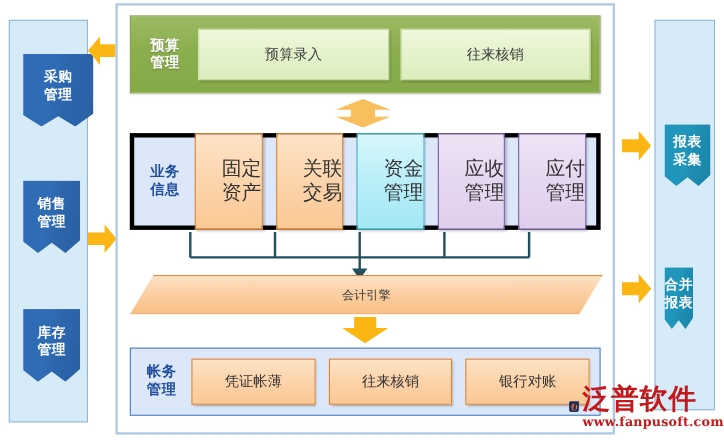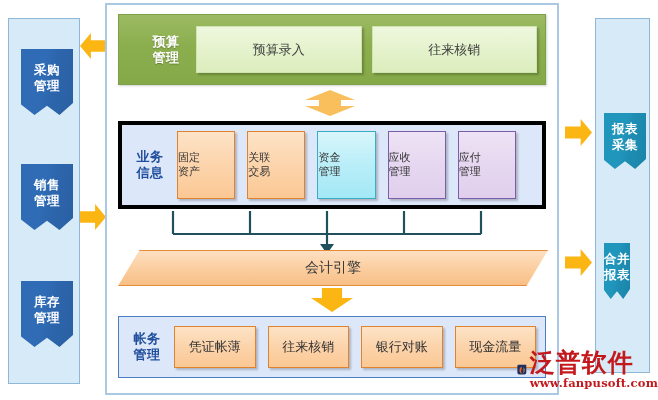--- a/index.html
+++ b/index.html
@@ -90,21 +90,20 @@
   #budget-band {
     position: absolute;
     left: 118px; top: 14px;
     width: 428px; height: 71px;
     background: linear-gradient(180deg, #9cba63 0%, #8bae4e 45%, #85a948 100%);
     border: 1px solid #7d9f45;
     box-sizing: border-box;
     display: flex;
     align-items: center;
     box-shadow: 1px 1px 2px rgba(0,0,0,0.18);
-    padding-left: 16px;
   }
   .band-label {
     flex: 0 0 auto;
     text-align: center;
     font-size: 13px;
     font-weight: bold;
     line-height: 1.2;
     letter-spacing: 0.5px;
   }
   #budget-band .band-label {
@@ -141,58 +140,58 @@
     align-items: center;
   }
   #business-band .band-label,
   #ledger-band .band-label {
     color: #1f4e9c;
     width: 42px;
     margin-left: 7px;
   }
   .tall-cell {
     flex: 1 1 0;
-    height: 68px;
+    height: 88px;
     margin: 0 6px;
     box-sizing: border-box;
     display: flex;
     align-items: center;
-    justify-content: flex-start;
-    font-size: 11px;
+    justify-content: flex-end;
+    font-size: 18px;
     line-height: 1.25;
     color: #333333;
     text-align: center;
     box-shadow: 1.5px 2px 2px rgba(0,0,0,0.22);
   }
   .cell-orange {
     background: linear-gradient(180deg, #fde3c6 0%, #fcd4ac 50%, #fbc894 100%);
     border: 1px solid #e0832f;
   }
   .cell-cyan {
     background: linear-gradient(180deg, #d8f6fb 0%, #b9eef8 50%, #a3e8f6 100%);
     border: 1px solid #3aaec0;
   }
   .cell-purple {
     background: linear-gradient(180deg, #eee3f5 0%, #e6d7f0 50%, #e0cfec 100%);
     border: 1px solid #7b5ea7;
   }
-  #business-band .tall-cell:last-child { margin-right: 26px; }
+  #business-band .tall-cell:last-child { margin-right: 9px; }
 
   
   #connectors { position: absolute; left: 105px; top: 3px; }
 
   
   #engine {
     position: absolute;
     left: 118px; top: 250px;
     width: 428px; height: 34px;
     display: flex;
     align-items: center;
     justify-content: center;
-    font-size: 14px;
+    font-size: 11px;
     color: #3a3a3a;
     background: linear-gradient(180deg, #fde0c2 0%, #fbcfa2 48%, #f8bf86 100%);
     border: 1px solid #e58b3a;
     -webkit-clip-path: polygon(5% 0, 100% 0, 95% 100%, 0 100%);
     clip-path: polygon(5% 0, 100% 0, 95% 100%, 0 100%);
     box-shadow: 2px 2px 2px rgba(0,0,0,0.2);
   }
 
   
   #ledger-band {
@@ -246,21 +245,21 @@
     line-height: 1;
     margin-top: 3px;
     letter-spacing: 0.2px;
     font-family: "DejaVu Serif", "Liberation Serif", serif;
   }
 </style>
 </head>
 <body>
 
 <div id="left-panel" class="side-panel">
-  <div class="torn-card torn-blue" style="left:12px; top:30px; width:52px; height:66px;">
+  <div class="torn-card torn-blue" style="left:12px; top:30px; width:64px; height:66px;">
     <div class="pad">
       <span>采购</span>
       <span>管理</span>
     </div>
   </div>
   <div class="torn-card torn-blue" style="left:12px; top:145px; width:52px; height:66px;">
     <div class="pad">
       <span>销售</span>
       <span>管理</span>
     </div>
@@ -364,21 +363,20 @@
 <div class="arrow arrow-down" style="left:311px; top:288px; width:42px; height:24px;"></div>
 
 <div id="ledger-band">
   <div class="band-label">
     <div>帐务</div>
     <div>管理</div>
   </div>
   <div class="wide-cell">凭证帐薄</div>
   <div class="wide-cell">往来核销</div>
   <div class="wide-cell">银行对账</div>
-  <div class="wide-cell">现金流量</div>
 </div>
 
 <div id="watermark">
   <svg width="34" height="34" viewBox="0 0 34 34">
     <path d="M4 6 Q4 2 8 2 L30 2 L30 24 Q30 30 24 30 L10 30 Q4 30 4 24 Z" fill="#1a2f63"></path>
     <path d="M16 7 Q9 11 10 20 Q11 27 18 28 Q13 22 16 16 Q18 12 16 7 Z" fill="#e8621f"></path>
     <path d="M22 9 Q27 14 25 21 Q23 26 18 28 Q24 22 22 15 Z" fill="#f0892c"></path>
   </svg>
   <div id="wm-text">
     <div id="wm-brand">泛普软件</div>

